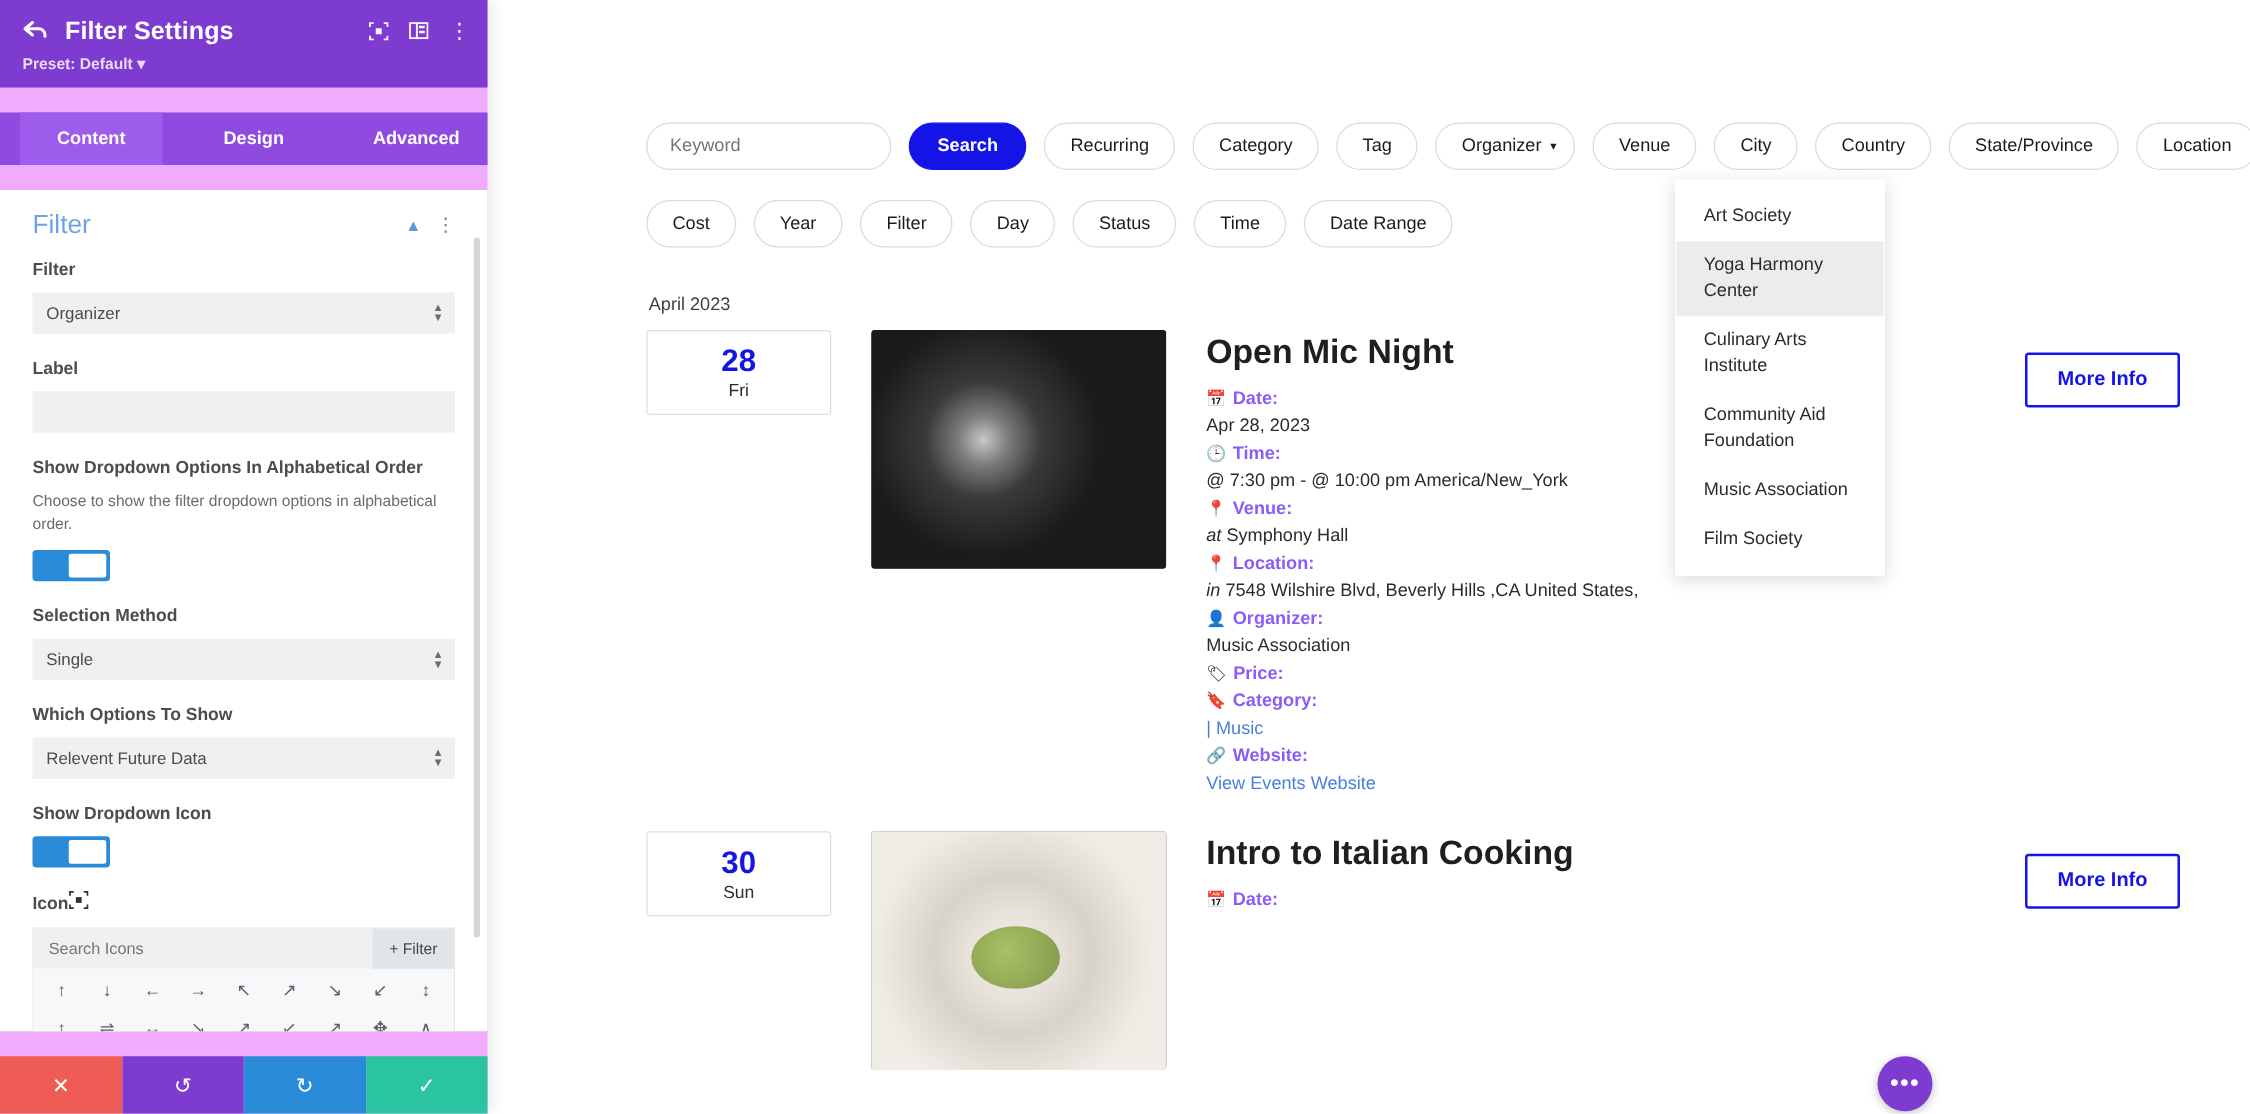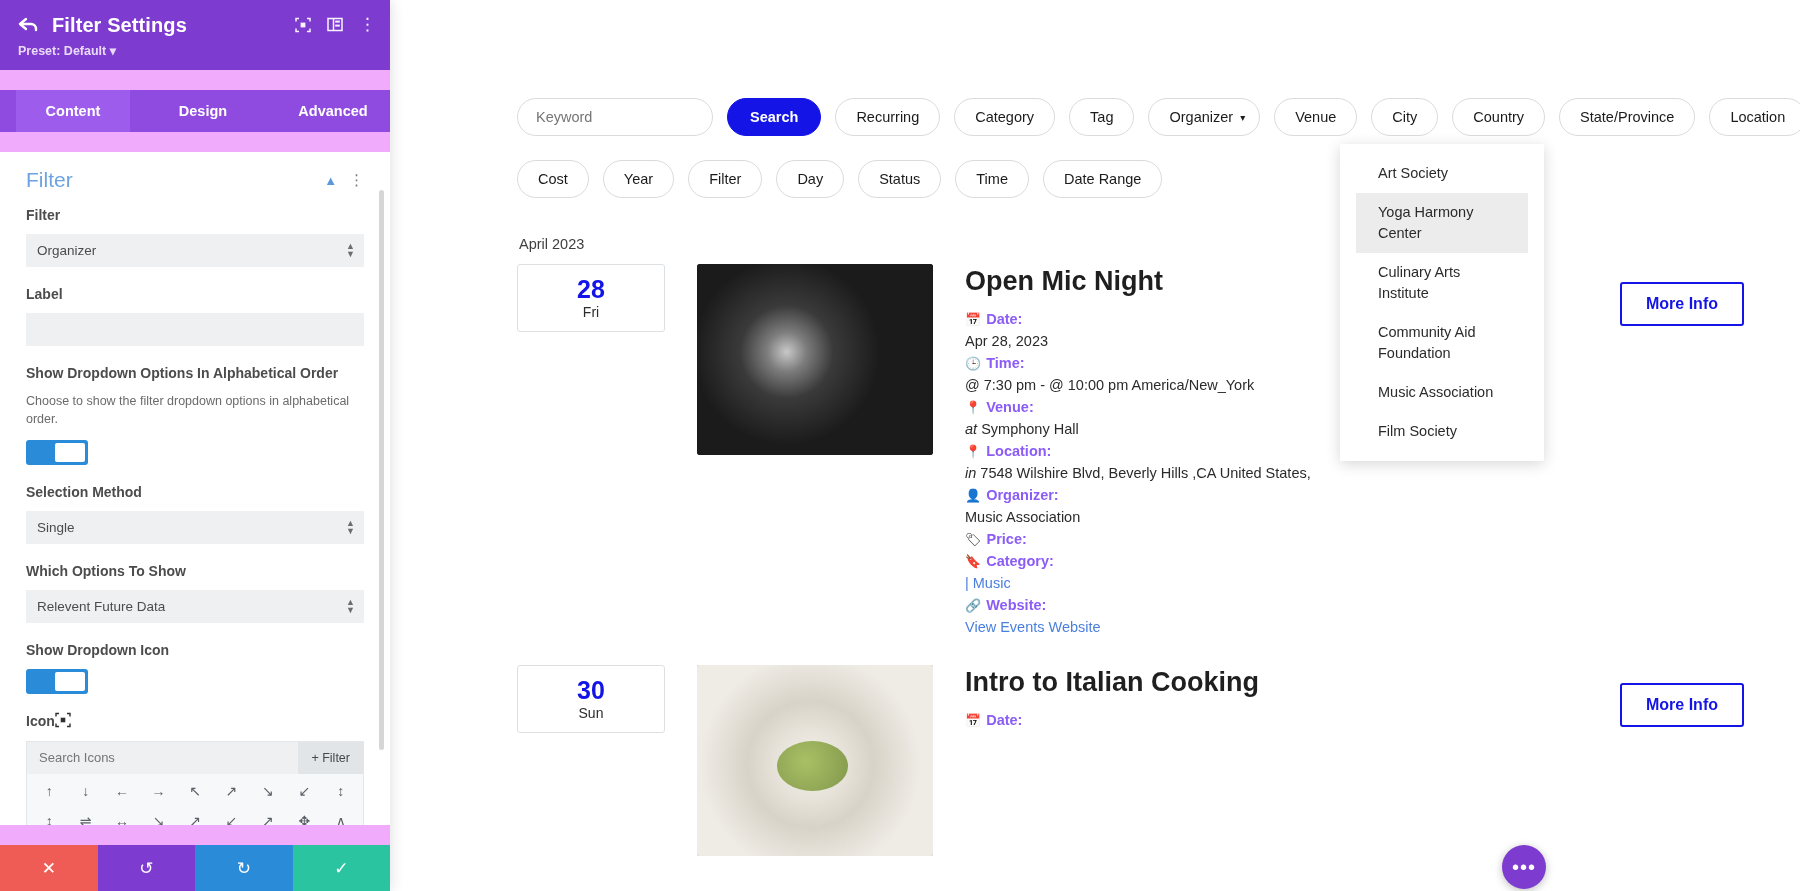--- a/index.html
+++ b/index.html
@@ -153,23 +153,23 @@
     cursor: pointer; white-space: nowrap;
   }
   .pill.search {
     background: #1414e6; border-color: #1414e6; color: #fff; font-weight: 700; padding: 0 22px;
   }
   .pill.has-caret { padding-right: 14px; gap: 7px; }
   .caret { font-size: 10px; }
 
   
   .dropdown {
-    position: absolute; left: 950px; top: 144px; width: 204px;
+    position: absolute; left: 950px; top: 144px; width: 168px;
     background: #fff; box-shadow: 0 3px 14px rgba(0,0,0,.16);
-    padding: 10px 16px; z-index: 20;
+    padding: 10px 1px; z-index: 20;
   }
   .dd-item {
     padding: 9px 22px; font-size: 14.5px; color: #2b2b2b; cursor: pointer; line-height: 1.45;
   }
   .dd-item.hl { background: #ececec; }
 
   
   .month-label { font-size: 14.5px; color: #3f3f3f; margin: 38px 0 12px 2px; }
   .event {
     display: flex; align-items: flex-start; gap: 32px; margin-bottom: 26px; position: relative;

